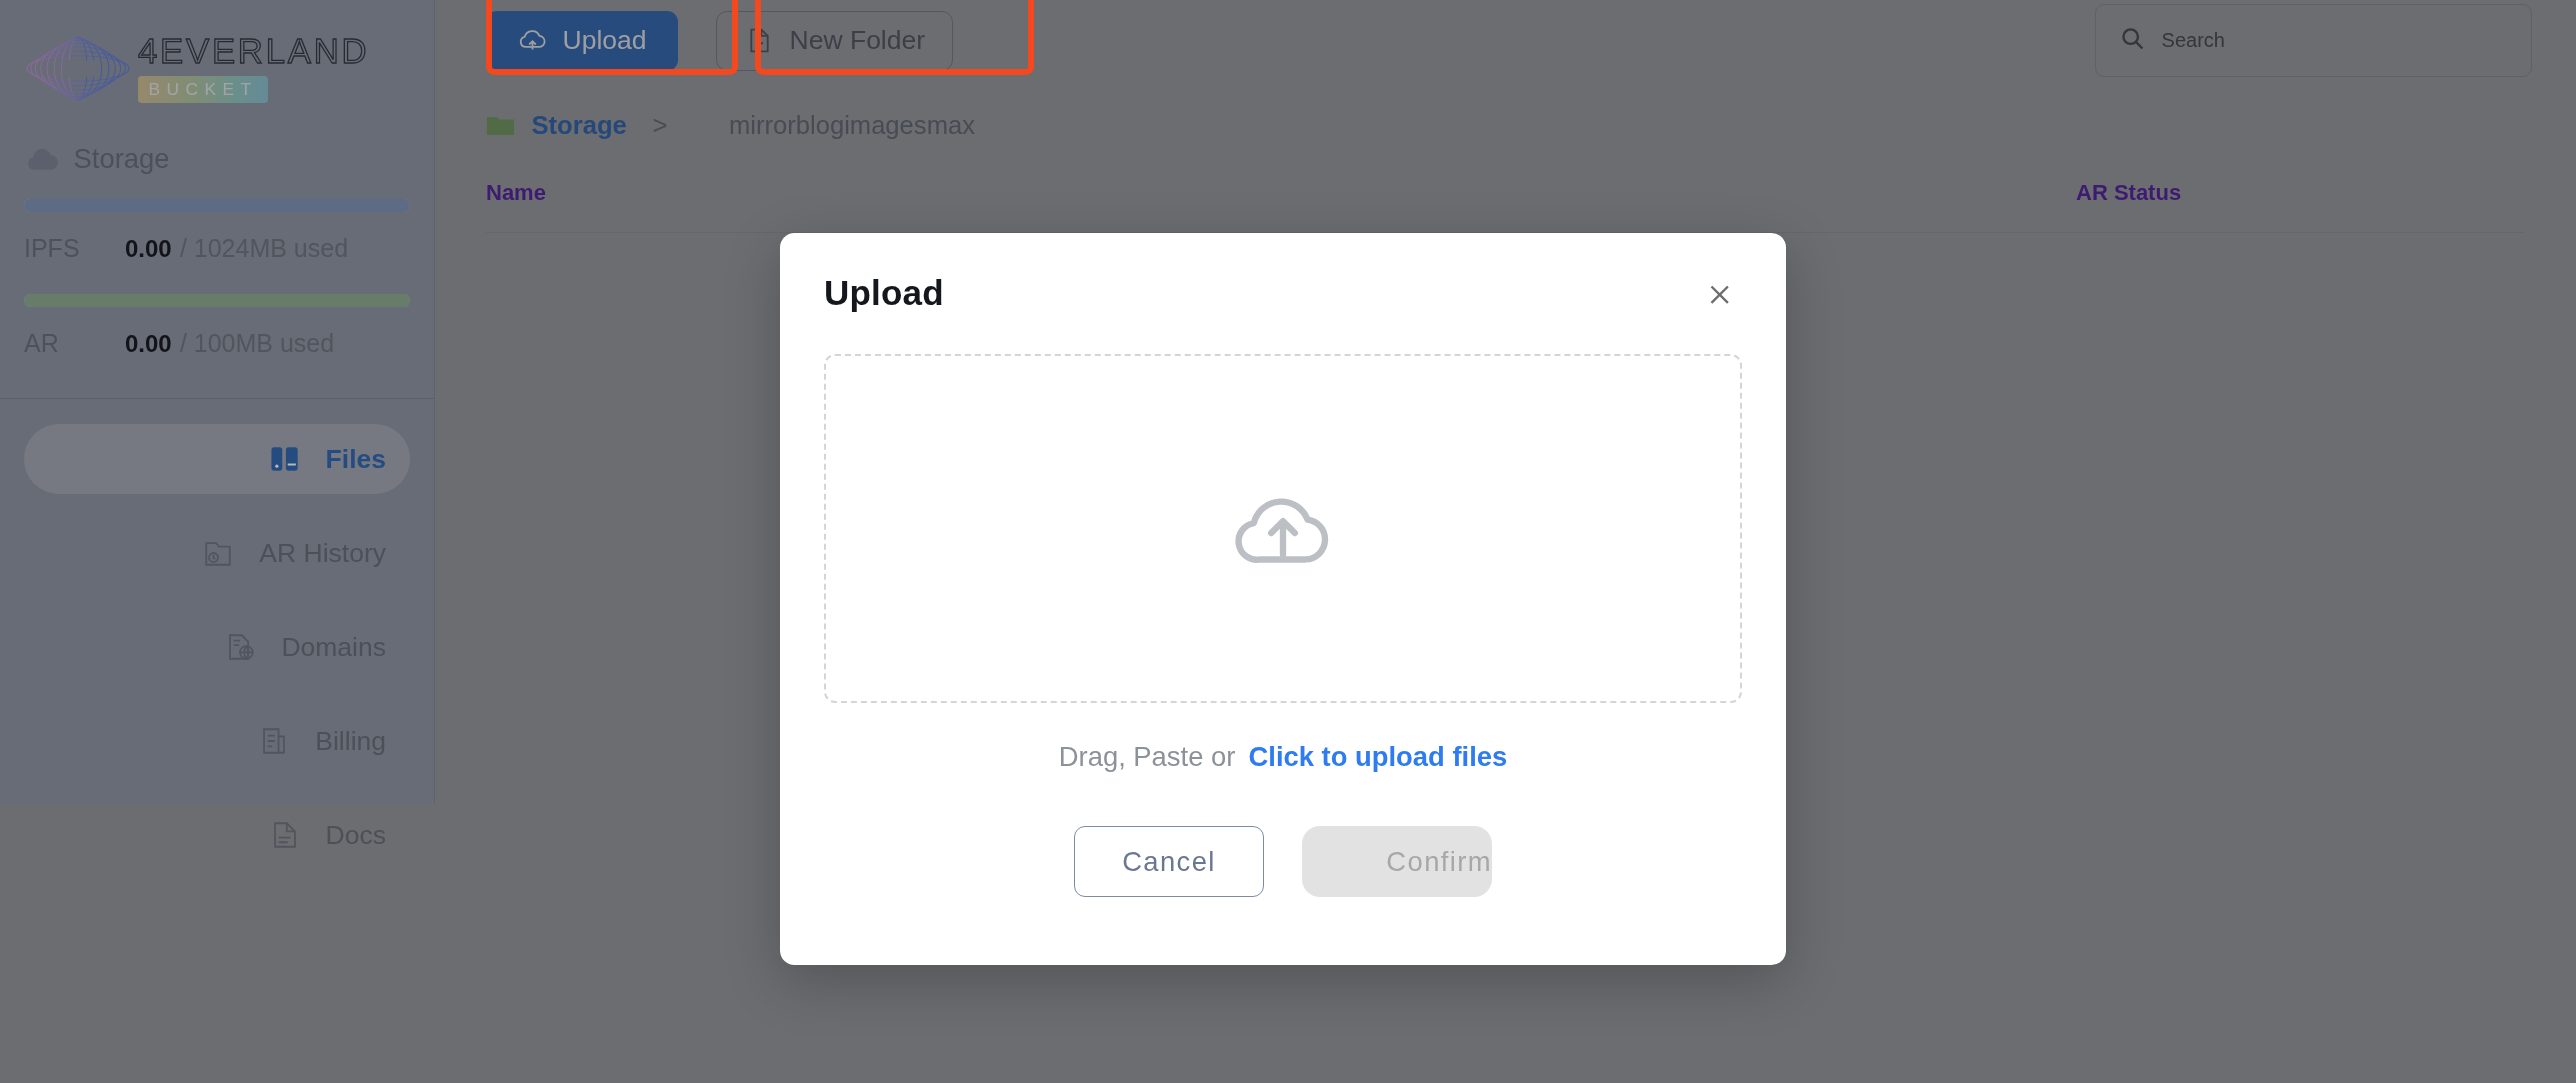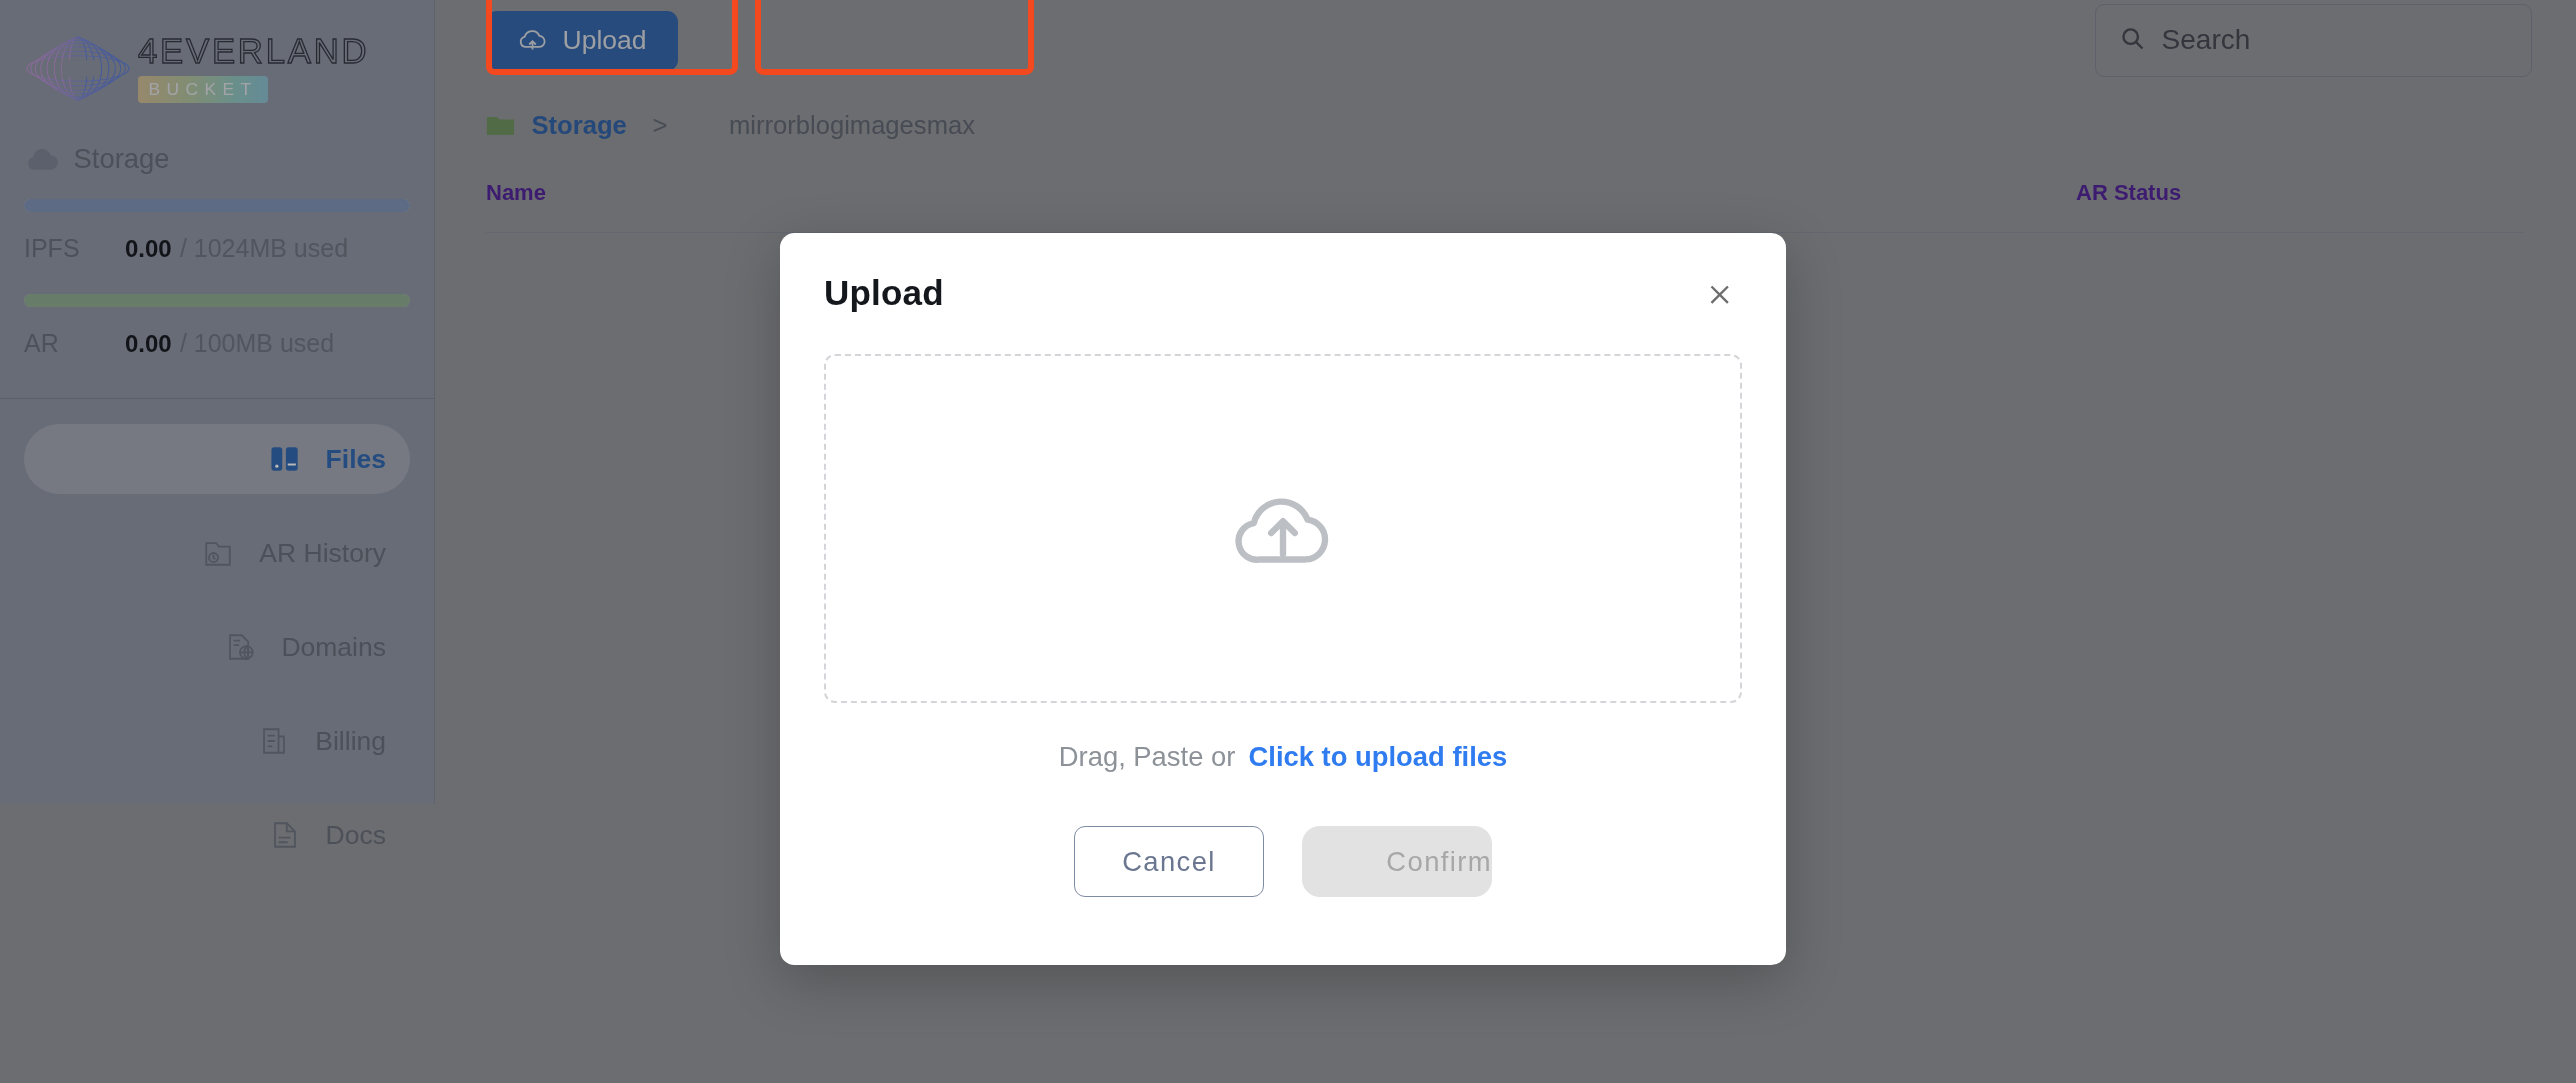--- a/index.html
+++ b/index.html
@@ -109,21 +109,21 @@
 
   .search-box {
     position: absolute; right: 44px; top: 3.7px;
     width: 437px; height: 73px;
     border: 0.9px solid #7b818c;
     border-radius: 9.1px;
     display: flex; align-items: center; gap: 14.6px;
     padding: 0 22px;
     background: transparent;
   }
-  .search-box .ph { font-size: 28px; color: #3f444c; }
+  .search-box .ph { font-size: 20px; color: #3f444c; }
 
   .crumb {
     display: flex; align-items: center; gap: 16.5px;
     padding: 18.3px 0 0 51px;
     height: 70px;
   }
   .crumb .folder-ico { width: 29px; height: 25px; display:block; }
   .crumb .c-link { font-size: 25.6px; color: #2c5ea4; font-weight: 700; }
   .crumb .c-sep  { font-size: 25.6px; color: #5d636e; margin: 0 9.1px; }
   .crumb .c-cur  { font-size: 25.6px; color: #5c626d; margin-left: 36px; }
@@ -336,20 +336,30 @@
         <button class="btn-upload">
           <span class="btn-ico">
             <svg viewBox="0 0 34 34" width="31" height="31" fill="none" stroke="#d8dade" stroke-width="2">
               <path d="M9 24h15a6 6 0 0 0 .6-12A8.6 8.6 0 0 0 8.4 13 5.6 5.6 0 0 0 9 24z"></path>
               <path d="M17 27v-9M13.4 21.4L17 17.8l3.6 3.6"></path>
             </svg>
           </span>
           <span>Upload</span>
         </button>
 
+        <button class="btn-newfolder">
+          <span class="btn-ico">
+            <svg viewBox="0 0 34 34" width="31" height="31" fill="none" stroke="#4b515c" stroke-width="2">
+              <path d="M8 5h11l7 7v17H8z"></path>
+              <path d="M19 5v7h7"></path>
+              <path d="M17 16v8M13 20h8"></path>
+            </svg>
+          </span>
+          <span>New Folder</span>
+        </button>
 
         <div class="search-box">
           <span>
             <svg viewBox="0 0 32 32" width="29" height="29" fill="none" stroke="#3f444c" stroke-width="2.6">
               <circle cx="14" cy="14" r="8"></circle>
               <path d="M20 20l7 7"></path>
             </svg>
           </span>
           <span class="ph">Search</span>
         </div>

